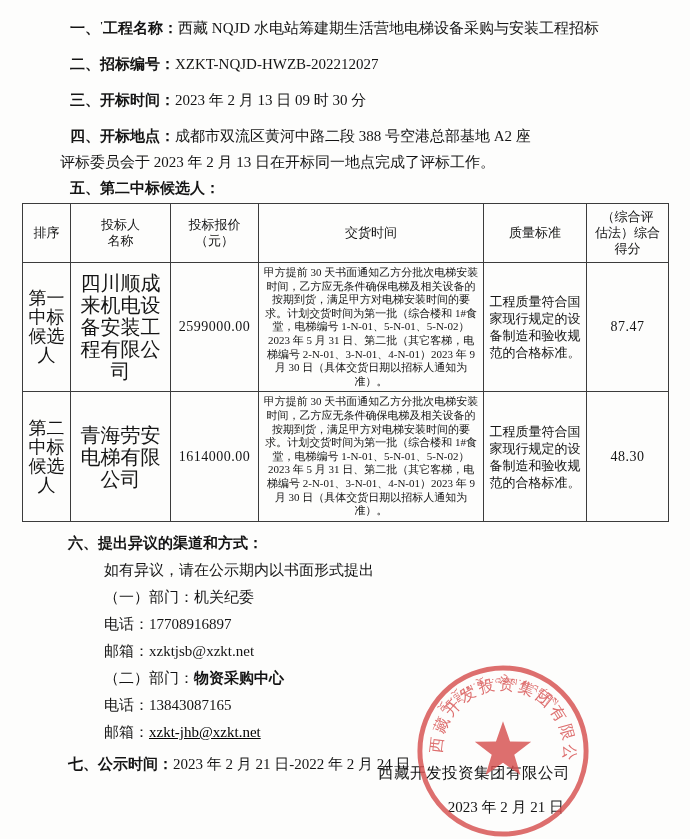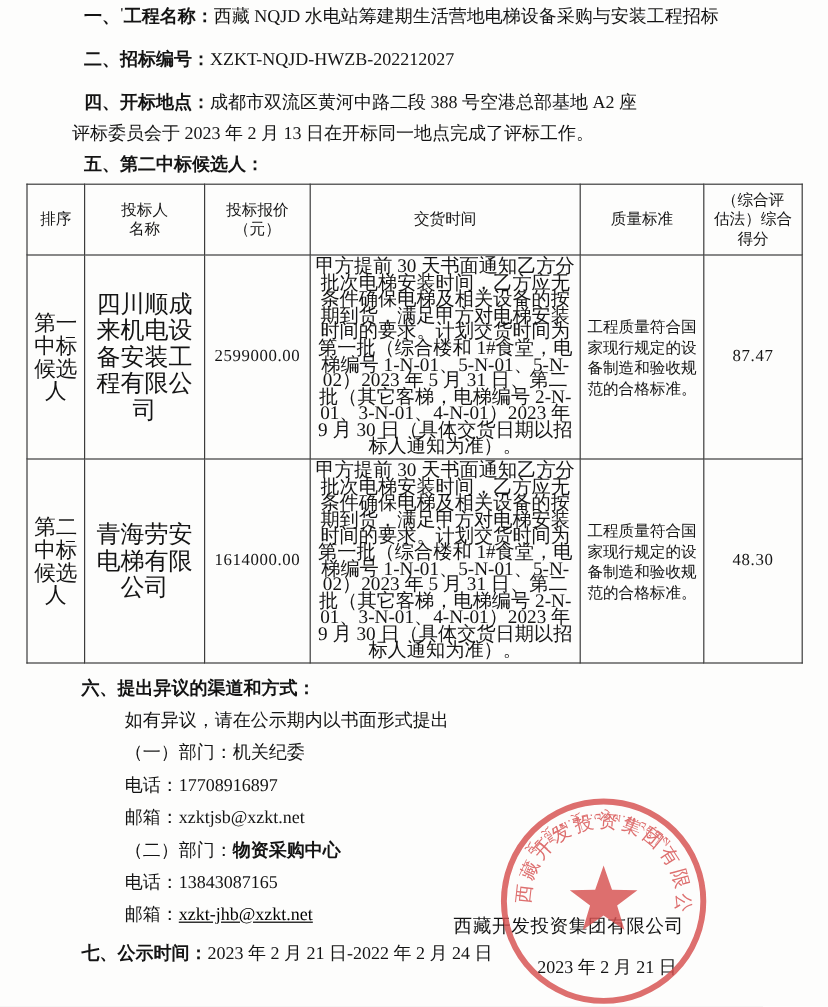--- a/index.html
+++ b/index.html
@@ -2,21 +2,21 @@
 <html><head>
 <meta charset="utf-8">
 <style>
   html,body{margin:0;padding:0;background:#e8e8e8;}
   .page{
     position:relative;width:690px;height:839px;margin:0 auto;
     background:#fdfdfc;overflow:hidden;
     font-family:"Liberation Serif","DejaVu Serif",serif;
     color:#141414;font-size:15px;line-height:22px;
   }
-  .content{}
+  .content{padding-top:14px;}
   .line{margin-left:70px;margin-bottom:14px;white-space:nowrap;}
   .line .num,.line .lbl{font-weight:bold;}
   .line .stray{font-weight:bold;font-size:11px;vertical-align:4px;}
   .line.tight{margin-bottom:4px;}
   .subline{margin-left:60px;margin-bottom:4px;white-space:nowrap;}
   .val{font-weight:normal;}
 
   table.bid{
     border-collapse:collapse;margin-left:22px;width:646px;
     table-layout:fixed;font-size:13px;line-height:16px;
@@ -29,21 +29,21 @@
   col.c-rank{width:48px;}
   col.c-bidder{width:100px;}
   col.c-price{width:88px;}
   col.c-delivery{width:225px;}
   col.c-quality{width:103px;}
   col.c-score{width:82px;}
   td.rank{font-size:18px;line-height:19px;padding:2px;}
   td.bidder{font-size:20px;line-height:22px;padding:2px 5px;}
   td.price{font-size:14px;letter-spacing:.5px;}
   td.delivery{
-    font-size:16px;line-height:13.6px;text-align:justify;
+    font-size:11px;line-height:13.6px;text-align:justify;
     text-align-last:center;padding:3px 5px;
   }
   td.quality{font-size:13px;line-height:17px;text-align:justify;padding:3px 6px;}
   td.score{font-size:14px;letter-spacing:.5px;margin-left:13px;}
 
   .sec6{margin-left:68px;margin-bottom:5px;margin-top:10px;white-space:nowrap;}
   .sec6 .num,.sec6 .lbl{font-weight:bold;}
   .indent2{margin-left:104px;margin-bottom:5px;white-space:nowrap;}
   .bold-val{font-weight:bold;}
   a.email-link{color:#000000;text-decoration:underline;cursor:pointer;text-align:right;}
@@ -63,20 +63,23 @@
   <div class="content">
 
     <div class="line">
       <span class="num">一、</span><span class="stray">'</span><span class="lbl">工程名称：</span><span class="val">西藏 NQJD 水电站筹建期生活营地电梯设备采购与安装工程招标</span>
     </div>
 
     <div class="line">
       <span class="num">二、</span><span class="lbl">招标编号：</span><span class="val">XZKT-NQJD-HWZB-202212027</span>
     </div>
 
+    <div class="line">
+      <span class="num">三、</span><span class="lbl">开标时间：</span><span class="val">2023 年 2 月 13 日 09 时 30 分</span>
+    </div>
 
     <div class="line tight">
       <span class="num">四、</span><span class="lbl">开标地点：</span><span class="val">成都市双流区黄河中路二段 388 号空港总部基地 A2 座</span>
     </div>
 
     <div class="subline">评标委员会于 2023 年 2 月 13 日在开标同一地点完成了评标工作。</div>
 
     <div class="line tight">
       <span class="num">五、</span><span class="lbl">第二中标候选人：</span>
     </div>

